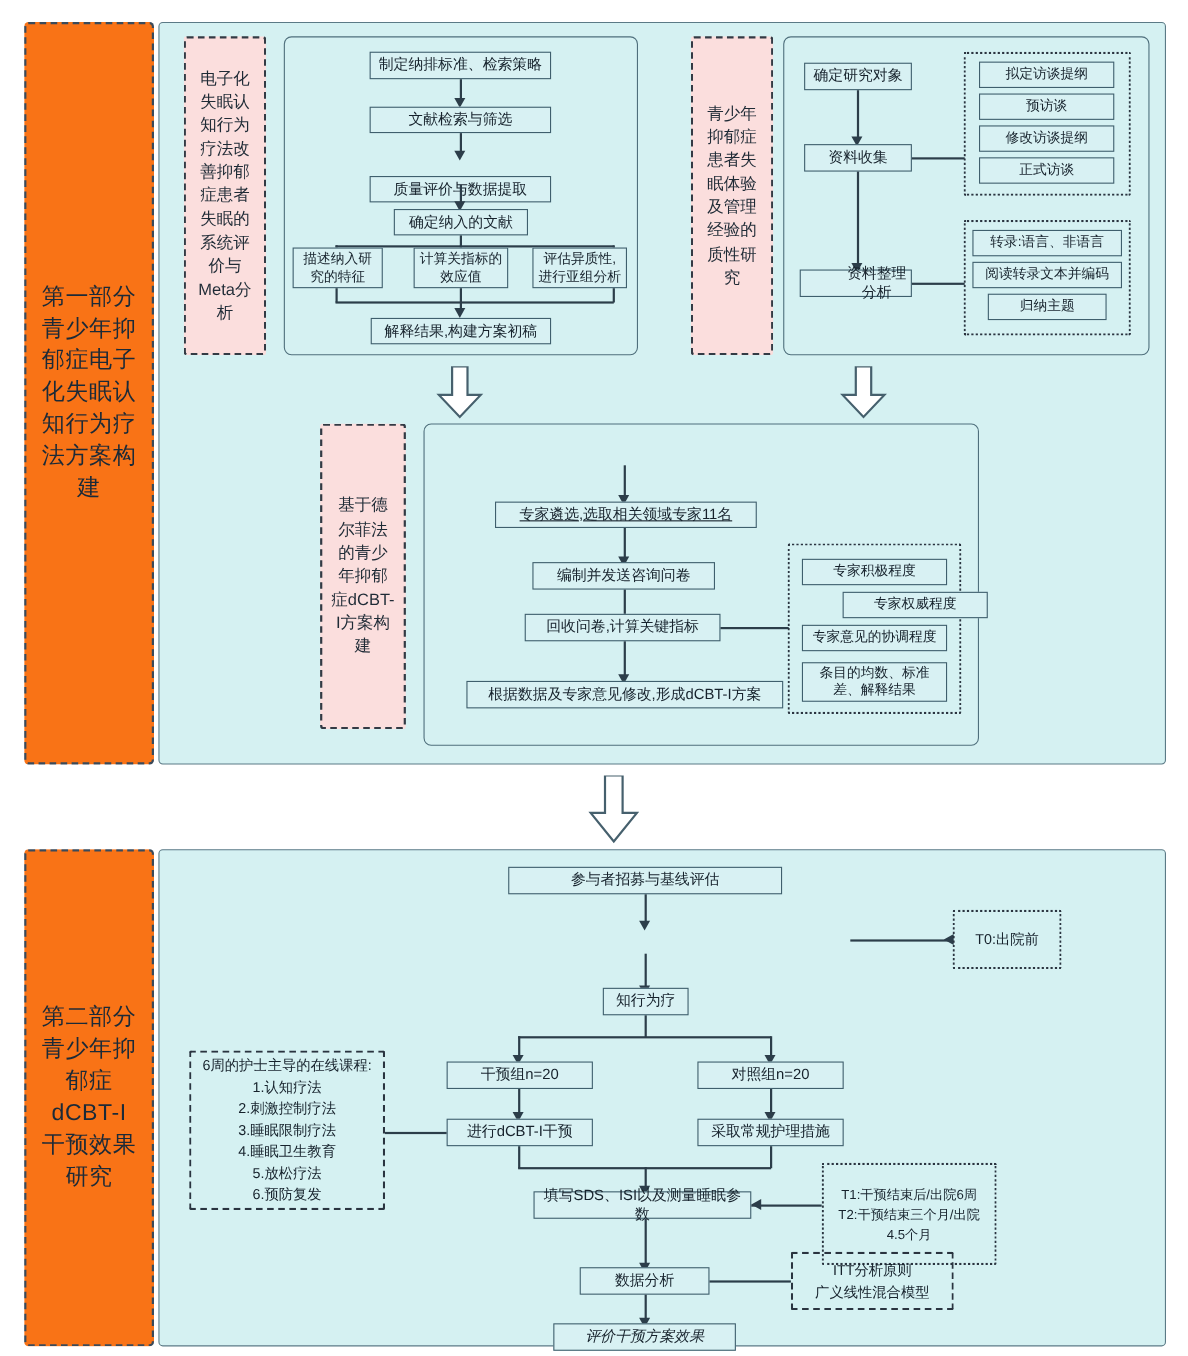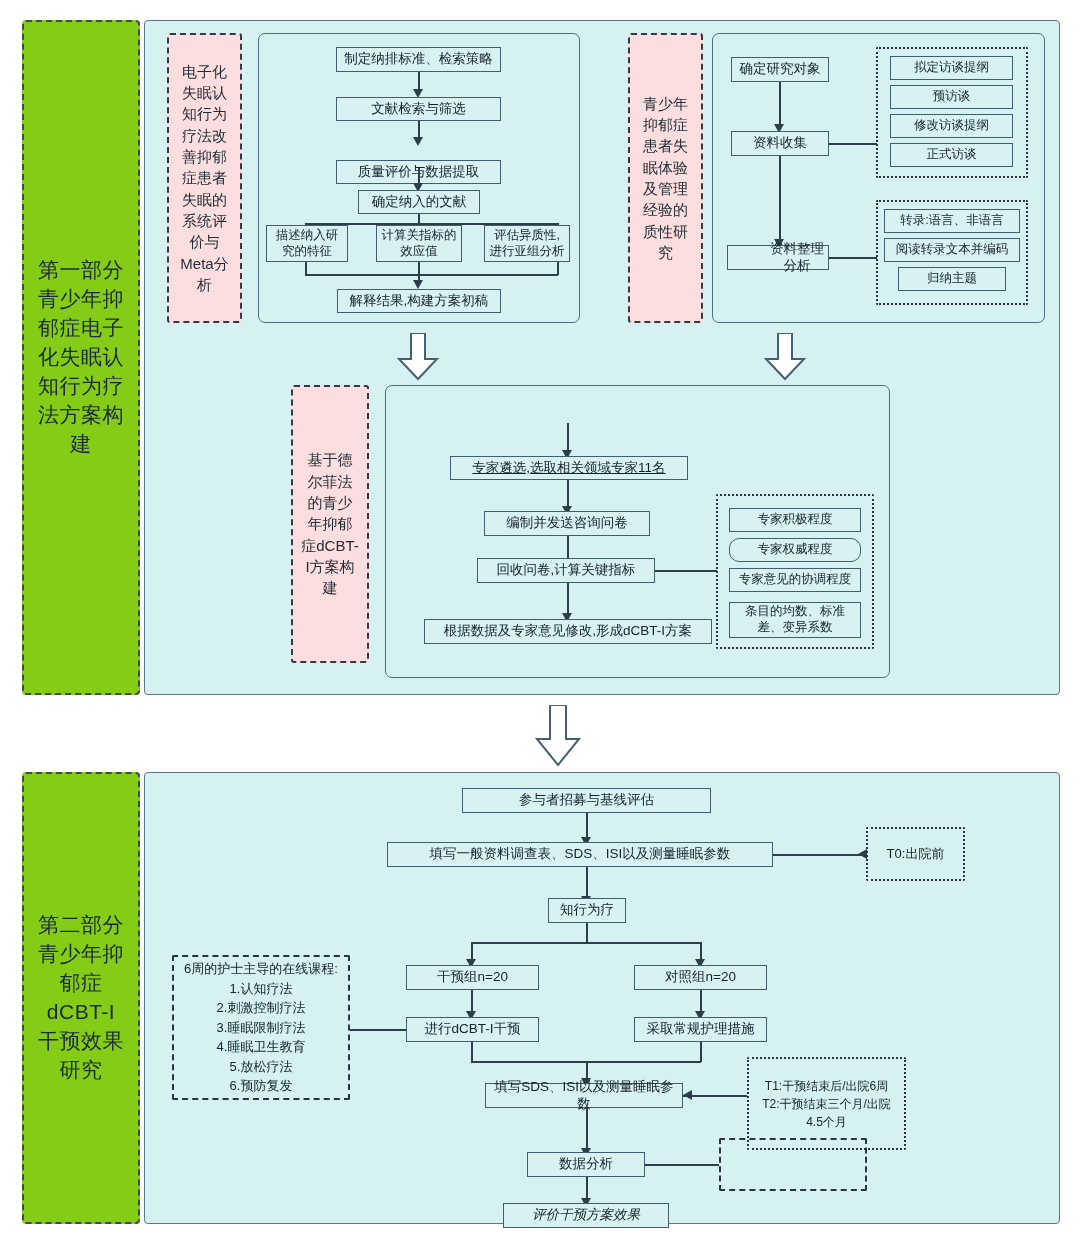--- a/index.html
+++ b/index.html
@@ -12,21 +12,21 @@
     position:relative;
     width:1080px;height:1233px;
     background:#ffffff;
     overflow:hidden;
   }
   
   .abs{position:absolute;box-sizing:border-box;}
 
   
   .part-banner{
-    background:#84cc16;
+    background:#f97316;
     border:2px dashed #3a4a5a;
     border-radius:4px;
     display:flex;align-items:center;justify-content:center;
     text-align:center;
     color:#1b2a38;
     font-size:21px;
     line-height:1.38;
     letter-spacing:.5px;
     padding:4px 6px;
     white-space:pre-line;
@@ -251,45 +251,44 @@
 
   <div class="abs node" style="left:477px;top:558px;width:178px;height:25px;">回收问卷,计算关键指标</div>
   <div class="abs hline" style="left:655px;top:570px;width:62px;height:1.6px;"></div>
   <div class="abs vline" style="left:567px;top:583px;width:1.6px;height:31px;"></div>
   <div class="abs arrow-down" style="left:562px;top:613px;"></div>
 
   <div class="abs node" style="left:424px;top:619px;width:288px;height:25px;">根据数据及专家意见修改,形成dCBT-I方案</div>
 
   <div class="abs dotted-group" style="left:716px;top:494px;width:158px;height:155px;"></div>
   <div class="abs node sm" style="left:729px;top:508px;width:132px;height:24px;">专家积极程度</div>
-  <div class="abs node sm" style="left:729px;top:538px;width:132px;height:24px;border-radius:10px;">专家权威程度</div>
+  <div class="abs node sm" style="left:766px;top:538px;width:132px;height:24px;">专家权威程度</div>
   <div class="abs node sm" style="left:729px;top:568px;width:132px;height:24px;">专家意见的协调程度</div>
   <div class="abs node sm" style="left:729px;top:602px;width:132px;height:36px;">条目的均数、标准
-差、变异系数</div>
+差、解释结果</div>
 
   <div class="abs block-arrow" style="left:534px;top:705px;width:48px;height:62px;">
     <svg width="48" height="62" viewBox="0 0 48 62">
       <polygon points="16,0 32,0 32,34 45,34 24,60 3,34 16,34" fill="#ffffff" stroke="#46606d" stroke-width="2"></polygon>
     </svg>
   </div>
 
   <div class="abs part-banner" style="left:22px;top:772px;width:118px;height:452px;">第二部分
 青少年抑
 郁症
 dCBT-I
 干预效果
 研究</div>
 
   <div class="abs panel" style="left:144px;top:772px;width:916px;height:452px;"></div>
 
   <div class="abs node" style="left:462px;top:788px;width:249px;height:25px;">参与者招募与基线评估</div>
   <div class="abs vline" style="left:586px;top:813px;width:1.6px;height:25px;"></div>
   <div class="abs arrow-down" style="left:581px;top:837px;"></div>
 
-  <div class="abs node" style="left:387px;top:842px;width:386px;height:25px;">填写一般资料调查表、SDS、ISI以及测量睡眠参数</div>
   <div class="abs hline" style="left:773px;top:854px;width:93px;height:1.6px;"></div>
   <div class="abs arrow-left" style="left:858px;top:849px;"></div>
 
   <div class="abs vline" style="left:586px;top:867px;width:1.6px;height:30px;"></div>
   <div class="abs arrow-down" style="left:581px;top:896px;"></div>
 
   <div class="abs node" style="left:548px;top:898px;width:78px;height:25px;">知行为疗</div>
 
   <div class="abs vline" style="left:586px;top:923px;width:1.6px;height:20px;"></div>
   <div class="abs hline" style="left:471px;top:942px;width:230px;height:1.6px;"></div>
@@ -337,19 +336,21 @@
   <div class="abs dotted-group" style="left:866px;top:827px;width:99px;height:54px;"></div>
   <div class="abs plain-text" style="left:868px;top:829px;width:95px;height:50px;">T0:出院前</div>
 
   <div class="abs vline" style="left:586px;top:1108px;width:1.6px;height:41px;"></div>
   <div class="abs arrow-down" style="left:581px;top:1148px;"></div>
 
   <div class="abs node" style="left:527px;top:1152px;width:118px;height:25px;">数据分析</div>
   <div class="abs hline" style="left:645px;top:1164px;width:74px;height:1.6px;"></div>
 
   <div class="abs dashed-group" style="left:719px;top:1138px;width:148px;height:53px;"></div>
+  <div class="abs plain-text" style="left:721px;top:1140px;width:144px;height:49px;">ITT分析原则
+广义线性混合模型</div>
 
   <div class="abs vline" style="left:586px;top:1177px;width:1.6px;height:22px;"></div>
   <div class="abs arrow-down" style="left:581px;top:1198px;"></div>
 
   <div class="abs node" style="left:503px;top:1203px;width:166px;height:25px;font-style:italic;">评价干预方案效果</div>
 
 </div>
 
 </body></html>

